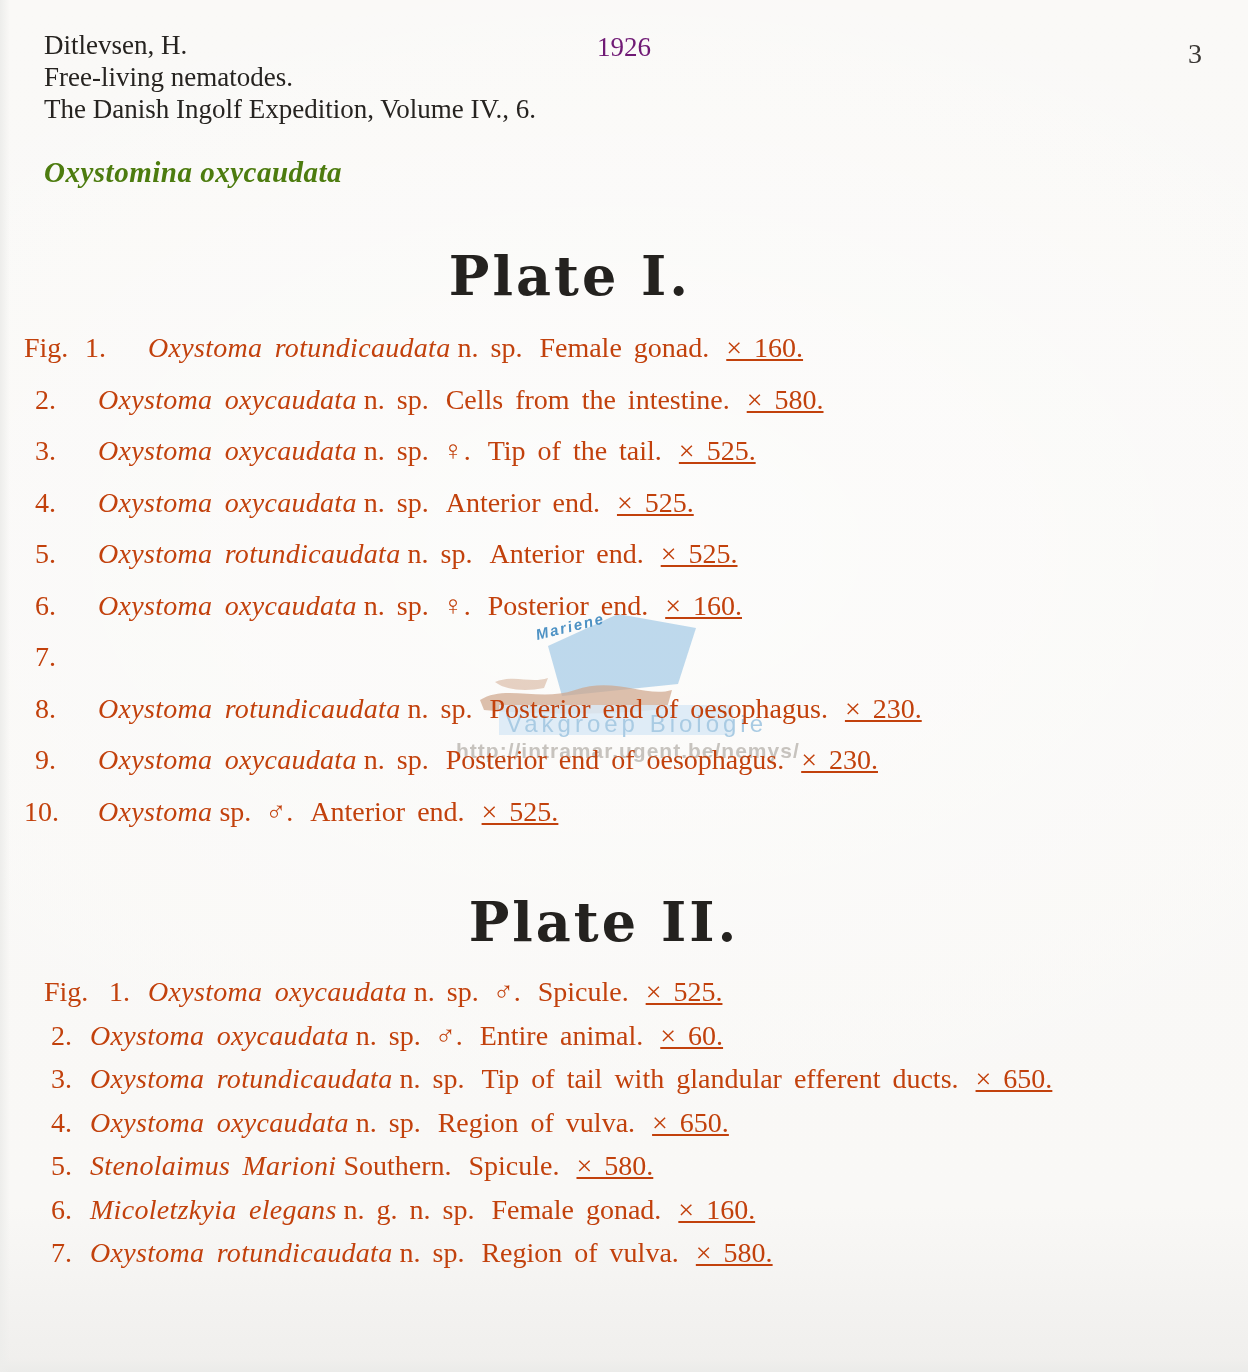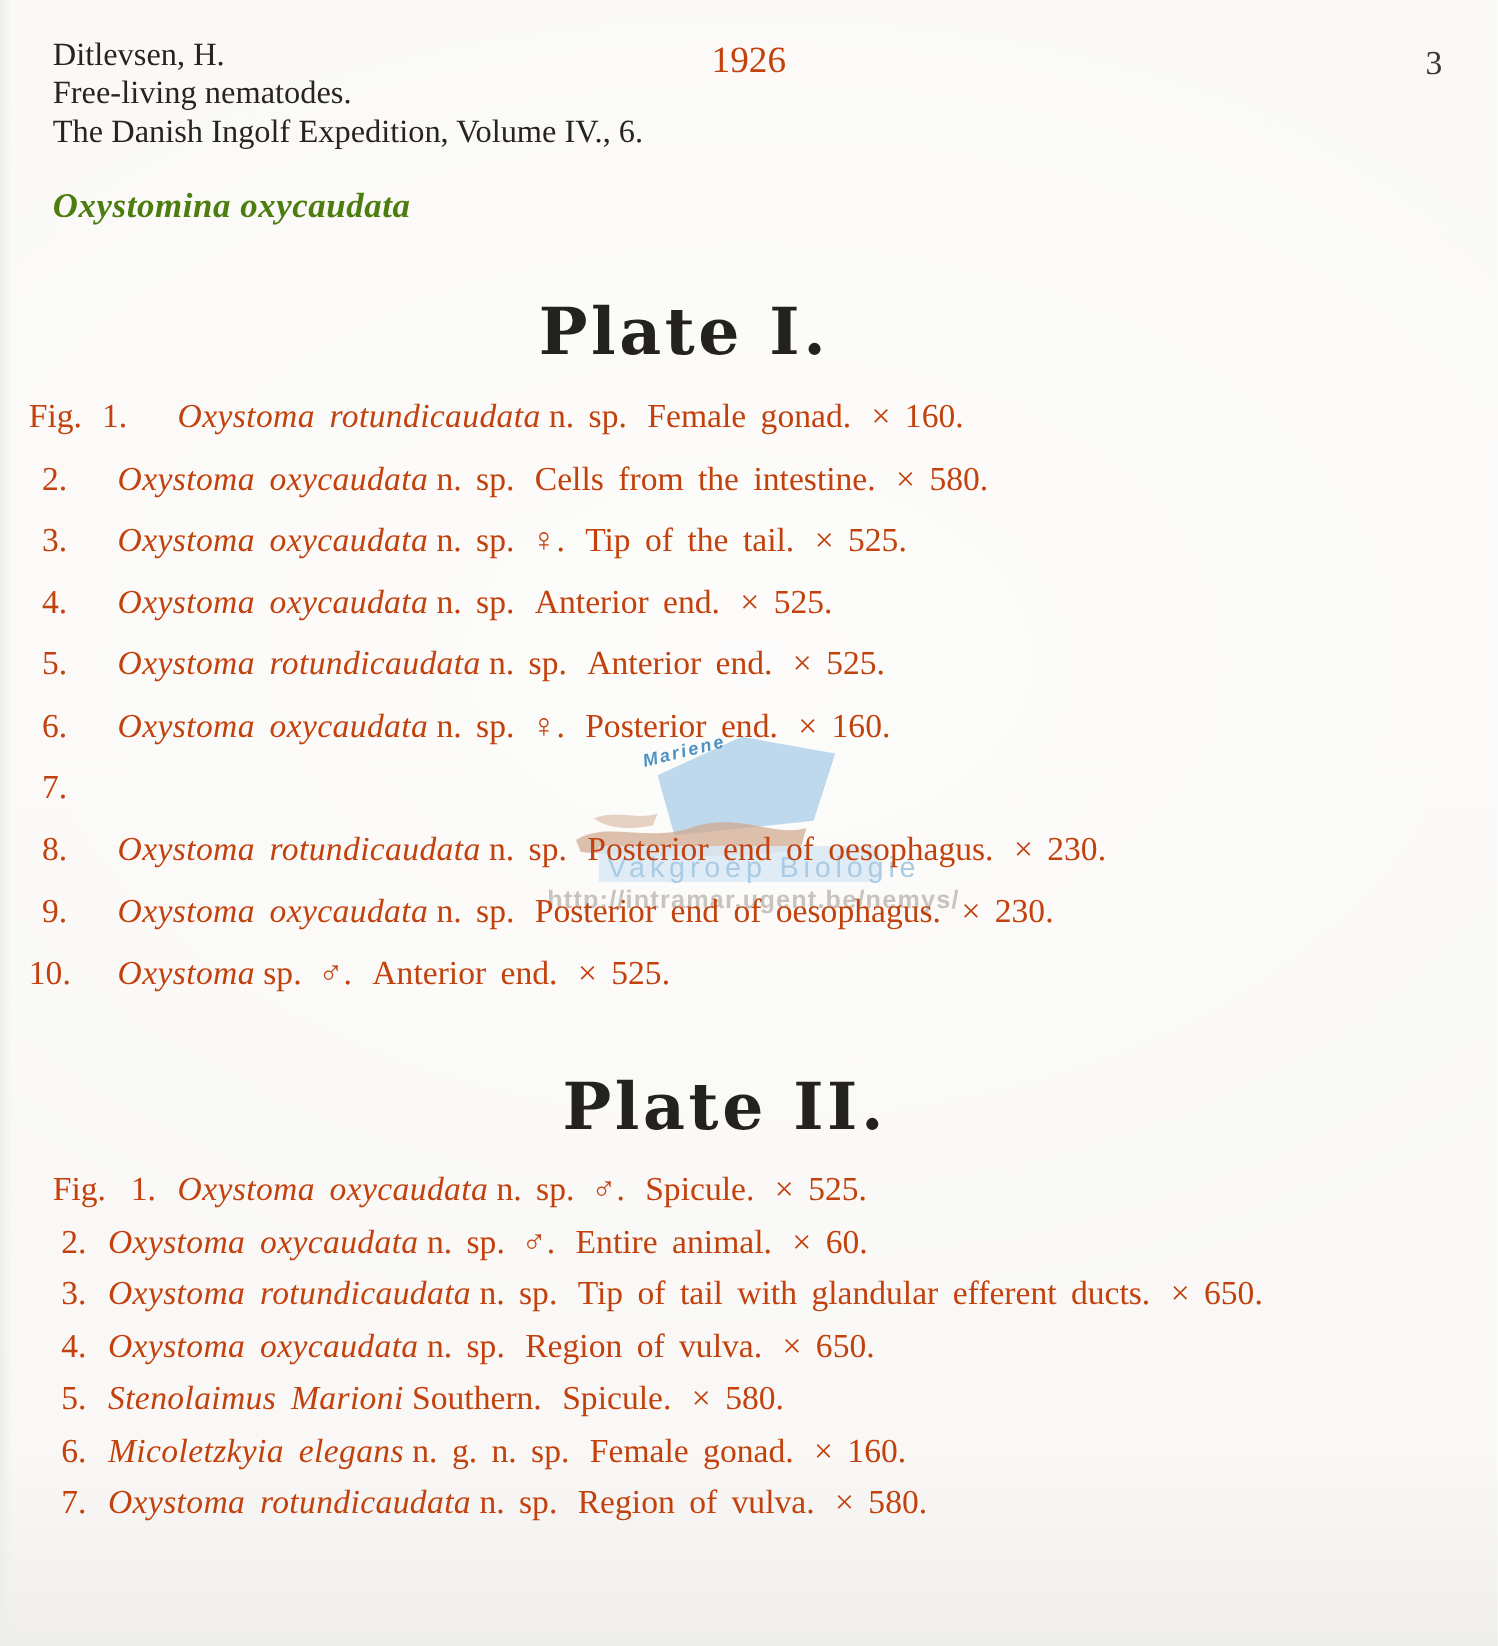--- a/index.html
+++ b/index.html
@@ -13,21 +13,21 @@
   }
   .page{position:absolute;inset:0;}
   .content{position:absolute;inset:0;z-index:2;}
   .wm{position:absolute;z-index:1;}
 
   
   .hline{position:absolute;left:44px;font-size:27px;white-space:nowrap;color:#262320;}
   .h1{top:30px;}
   .h2{top:62px;}
   .h3{top:94px;}
-  .year{position:absolute;left:50%;transform:translateX(-50%);top:32px;font-size:31px;color:#c2410c;}
+  .year{position:absolute;left:50%;transform:translateX(-50%);top:32px;font-size:27px;color:#701a75;}
   .pagenum{position:absolute;left:1188px;top:38px;font-size:28px;color:#3a3734;}
   .species-heading{position:absolute;left:44px;top:156px;font-size:29px;font-weight:bold;font-style:italic;color:#4d7c0f;letter-spacing:.5px;text-align:right;}
 
   
   .plate-title{
     position:absolute;width:100%;text-align:center;
     font-family:"DejaVu Serif", serif;font-weight:bold;
     font-size:54px;color:#24221f;letter-spacing:3px;white-space:nowrap;
   }
   .pt1{top:244px;left:-54px;}
@@ -46,21 +46,21 @@
   .fnum{display:inline-block;text-align:right;}
   .list1 .fnum{width:32px;}
   .list2 .fnum{width:28px;}
   .ftext{word-spacing:5px;}
   .list1 .ftext{margin-left:42px;}
   .list2 .ftext{margin-left:18px;}
   .species{font-style:italic;letter-spacing:.3px;}
   .roman{margin-left:7px;}
   .sex{margin-left:14px;}
   .desc{margin-left:17px;}
-  .mag{margin-left:17px;}
+  .mag{margin-left:17px;text-decoration:underline;}
   .seg:empty{display:none;margin:0;}
 
   
   .wm-shape{position:absolute;left:500px;top:612px;}
   .wm-word{
     position:absolute;left:538px;top:626px;
     font-family:"Liberation Sans", sans-serif;font-style:italic;font-weight:bold;
     font-size:15px;letter-spacing:2px;color:#4e92c4;
     transform:rotate(-14deg);transform-origin:left bottom;
   }

